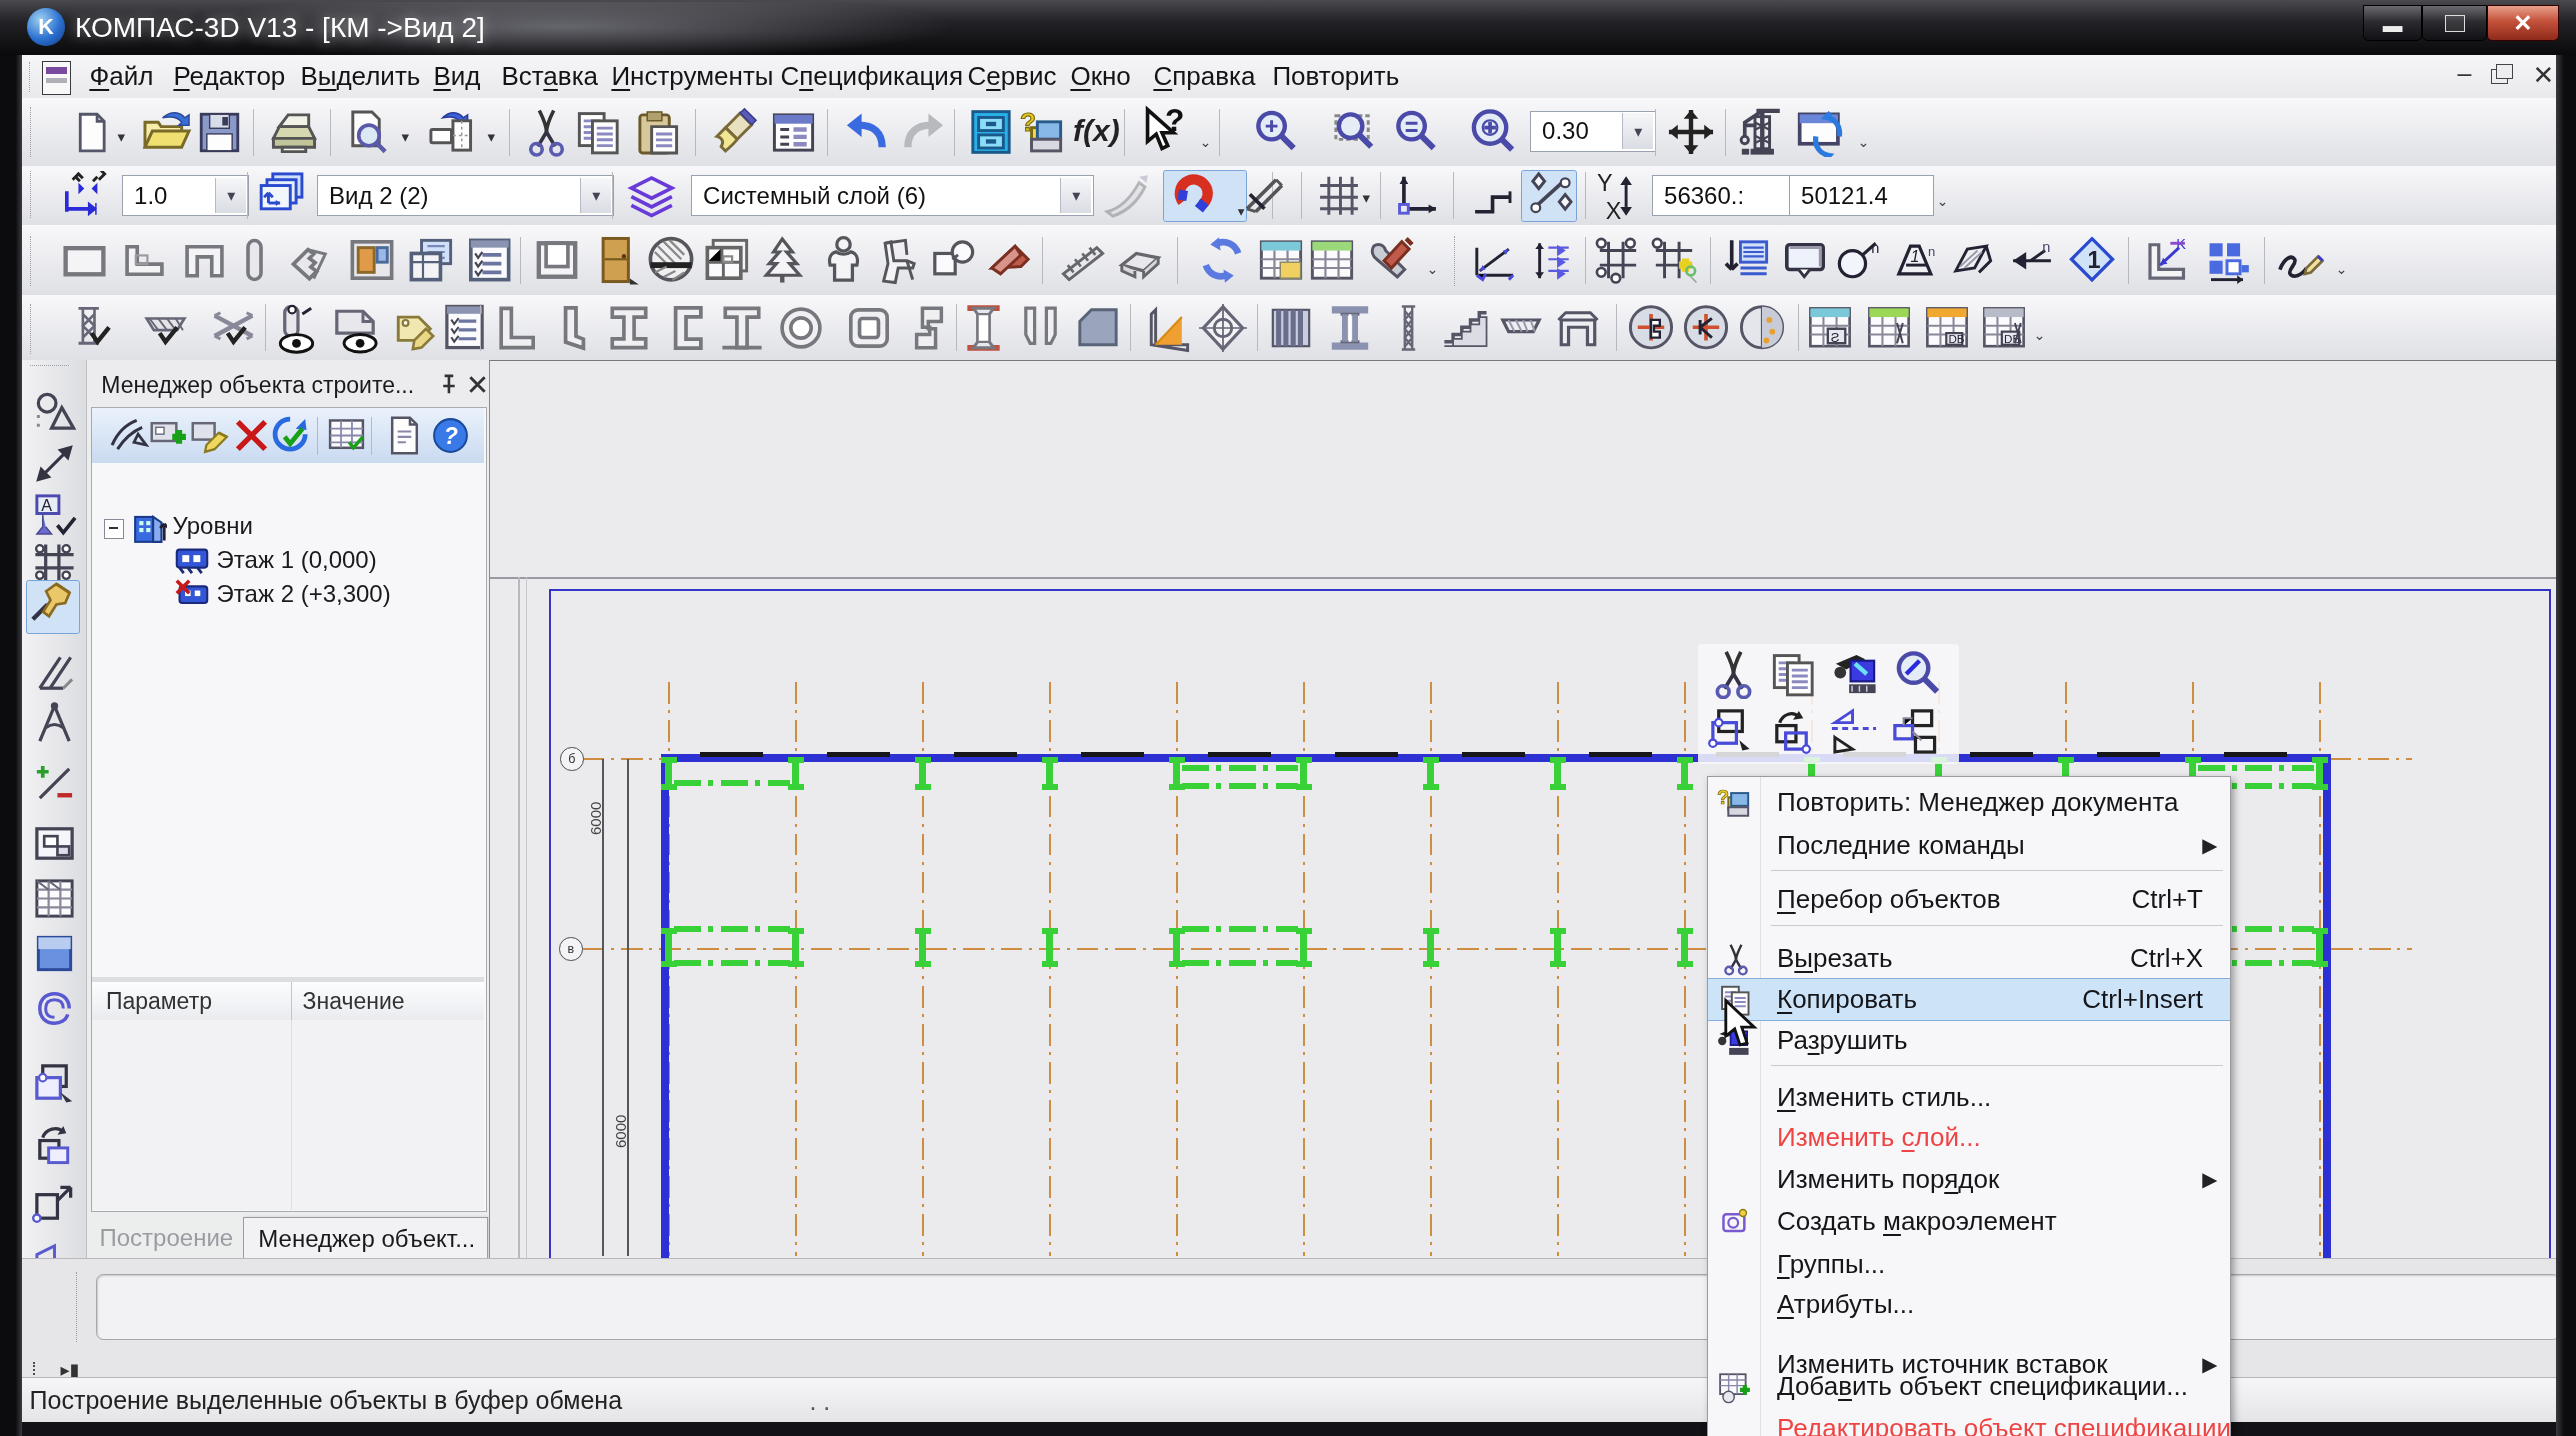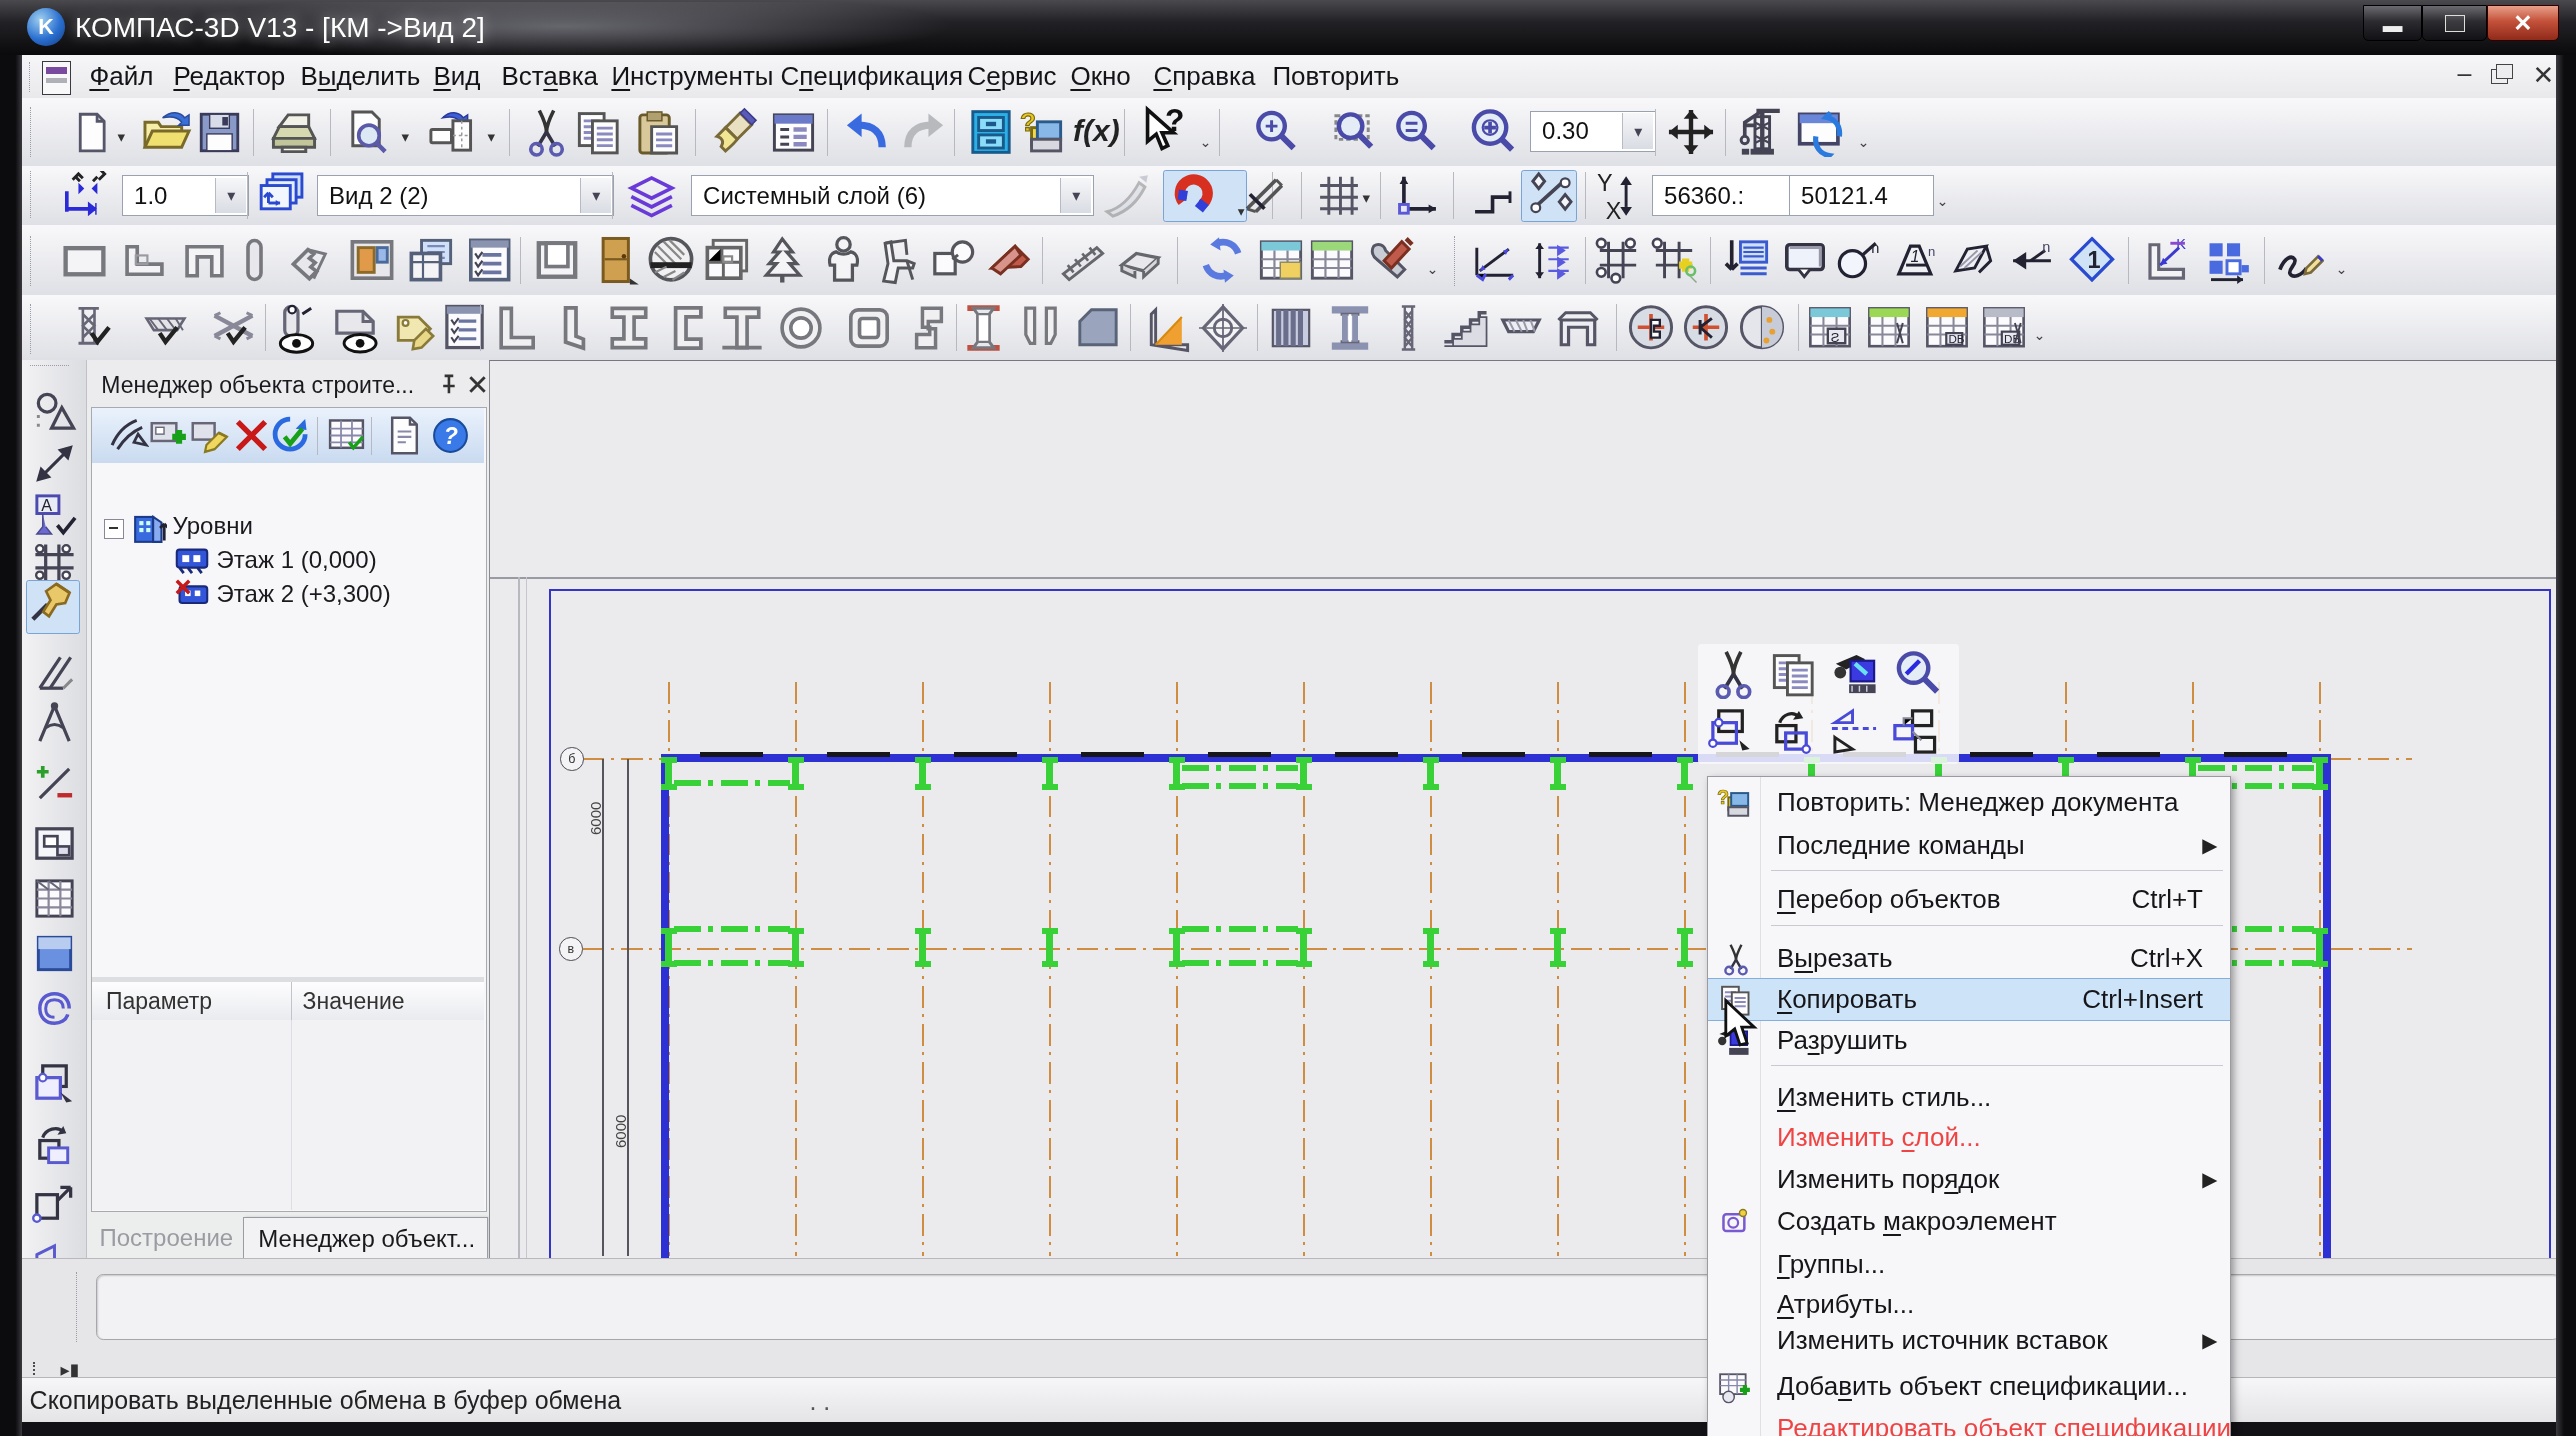--- a/index.html
+++ b/index.html
@@ -1340,21 +1340,21 @@
         <circle cx="17" cy="5" r="2.5" fill="#f0d040" stroke="#8a7a20"></circle>
       </svg>
       <span class="t">Создать <u>м</u>акроэлемент</span>
     </div>
  <div class="mi" style="top:467px">
       <span class="t"><u>Г</u>руппы...</span>
     </div>
  <div class="mi" style="top:507px">
       <span class="t"><u>А</u>трибуты...</span>
     </div>
- <div class="mi" style="top:543px">
+ <div class="mi" style="top:567px">
       <span class="t">Изменить источник вставок</span>
       <span class="ar">▶</span>
     </div>
  <div class="mi" style="top:589px">
       <svg class="a" style="left:9px" width="36" height="34" viewBox="0 0 25 24">
         <rect x="2" y="3" width="18" height="14" fill="#fbfbfd" stroke="#556" stroke-width="1.3"></rect>
         <path d="M2 7h18M2 11h18M8 3v14M14 3v14" stroke="#88a" stroke-width="1"></path>
         <path d="M16 14h7M19.5 10.5v7" stroke="#18a018" stroke-width="3"></path>
         <circle cx="8" cy="19" r="4" fill="#e8e8f0" stroke="#556"></circle>
       </svg>
@@ -1370,19 +1370,19 @@
   </svg>
 
 <div class="a" style="left:22.4px;top:1258px;width:2534px;height:119px;background:#e6e6e9;border-top:0.9px solid #b9b9bd">
   <div class="a" style="left:74px;top:15px;width:2462px;height:64px;background:#f2f2f4;border:0.9px solid #a6a6ac;border-radius:7.2px;box-shadow:inset 0.9px 0.9px 1.8px rgba(0,0,0,.18)"></div>
   <div class="grip" style="left:54px;top:12.5px;height:70px"></div>
   <div class="a" style="left:9px;top:100px;font-size:18px;color:#333">⁞</div>
   <div class="a" style="left:38px;top:100px;font-size:18px;color:#333">▸▮</div>
 </div>
 
 <div class="a" style="left:22.4px;top:1377px;width:2534px;height:45px;background:linear-gradient(#f6f6f8,#e4e4e7);border-top:0.9px solid #b5b5ba;display:flex;align-items:center">
-  <span style="font-size:25px;color:#222;margin-left:7.2px">Скопировать выделенные обмена в буфер обмена</span>
+  <span style="font-size:25px;color:#222;margin-left:7.2px">Построение выделенные объекты в буфер обмена</span>
   <span style="font-size:25px;color:#555;position:absolute;left:787px;top:9px">. .</span>
 </div>
 <div class="a" style="left:0;top:1422px;width:2576px;height:14.3px;background:#121216"></div>
 <div class="a" style="left:0;top:55px;width:22.4px;height:1381px;background:linear-gradient(90deg,#0c0c0e 70%,#3a3a40)"></div>
 <div class="a" style="left:2556px;top:55px;width:19.7px;height:1381px;background:linear-gradient(90deg,#3a3a40,#0c0c0e 40%)"></div>
 
 
 </body></html>

